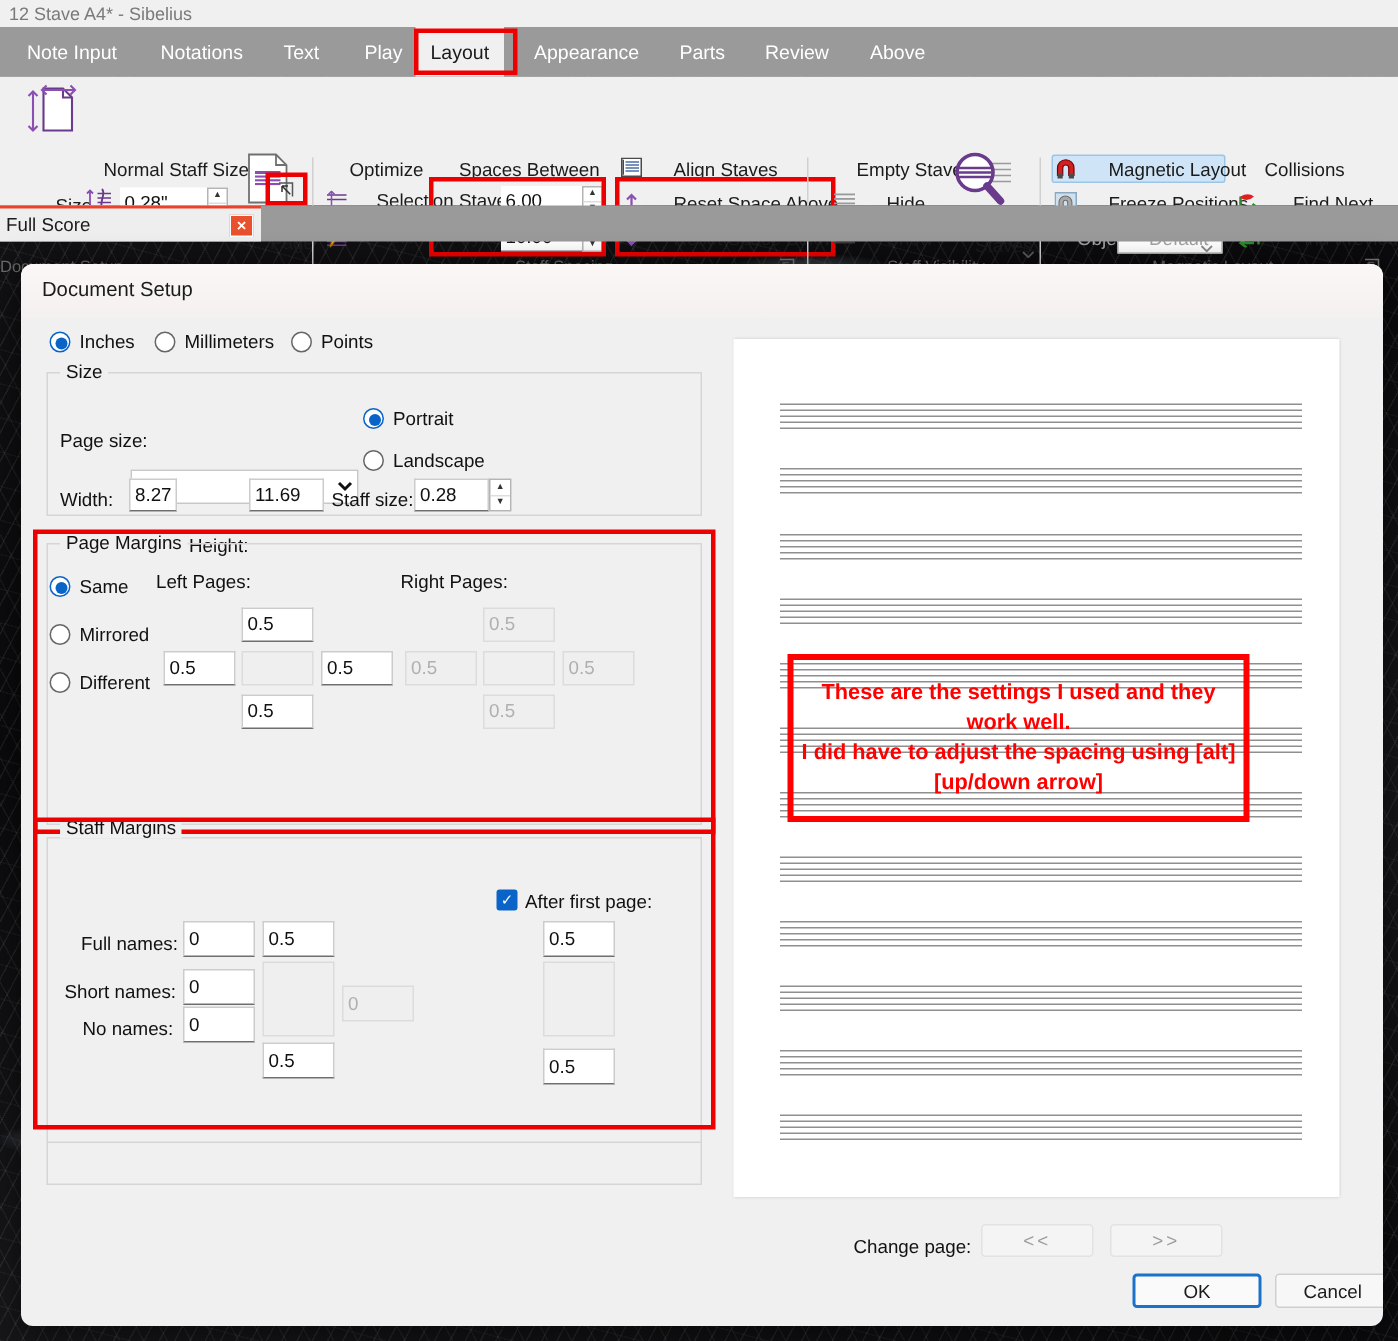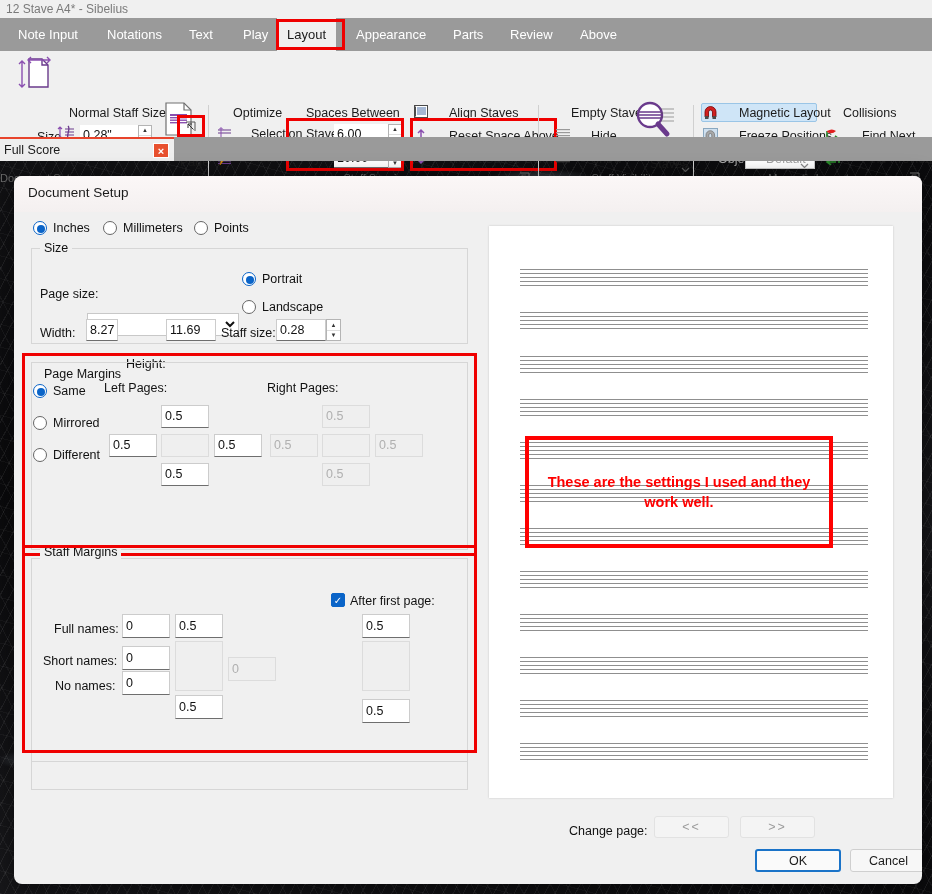--- a/index.html
+++ b/index.html
@@ -444,21 +444,21 @@
   <div class="lbl" style="left:112px; top:150px;margin-top:31px;">Height:</div>
   <div class="tf" style="left:152px; top:143px; width:50px; height:22px;">11.69</div>
   <div class="lbl" style="left:207px; top:150px;">Staff size:</div>
   <div class="tf" style="left:262px; top:143px; width:50px; height:22px;">0.28</div>
   <div class="spin" style="left:312px; top:143px; height:22px; width:15px;">
     <div>▲</div>
     <div>▼</div>
   </div>
 
   <div class="groupbox" style="left:17px; top:186px; width:437px; height:188px;"></div>
-  <div class="grouptitle" style="left:26px; top:179px;margin-top:12px;">Page Margins</div>
+  <div class="grouptitle" style="left:26px; top:179px;">Page Margins</div>
   <div class="redbox" style="left:8px; top:177px; width:455px; height:203px;"></div>
 
   <div class="radio on" style="left:19px; top:208px;"></div>
   <div class="rlabel" style="left:39px; top:208px;">Same</div>
   <div class="radio" style="left:19px; top:240px;"></div>
   <div class="rlabel" style="left:39px; top:240px;">Mirrored</div>
   <div class="radio" style="left:19px; top:272px;"></div>
   <div class="rlabel" style="left:39px; top:272px;">Different</div>
 
   <div class="lbl" style="left:90px; top:205px;">Left Pages:</div>
@@ -593,13 +593,14 @@
 
   <div class="lbl" style="left:555px; top:648px;">Change page:</div>
   <div class="btn page-nav" style="left:640px; top:640px; width:75px; height:22px;">&lt;&lt;</div>
   <div class="btn page-nav" style="left:726px; top:640px; width:75px; height:22px;">&gt;&gt;</div>
   <div class="btn default" style="left:741px; top:673px; width:86px; height:23px;">OK</div>
   <div class="btn" style="left:836px; top:673px; width:77px; height:23px;">Cancel</div>
 </div>
 
 <div id="annot">
   <span>These are the settings I used and they work well.</span>
+  <span>I did have to adjust the spacing using [alt][up/down arrow]</span>
 </div>
 
 </body></html>

